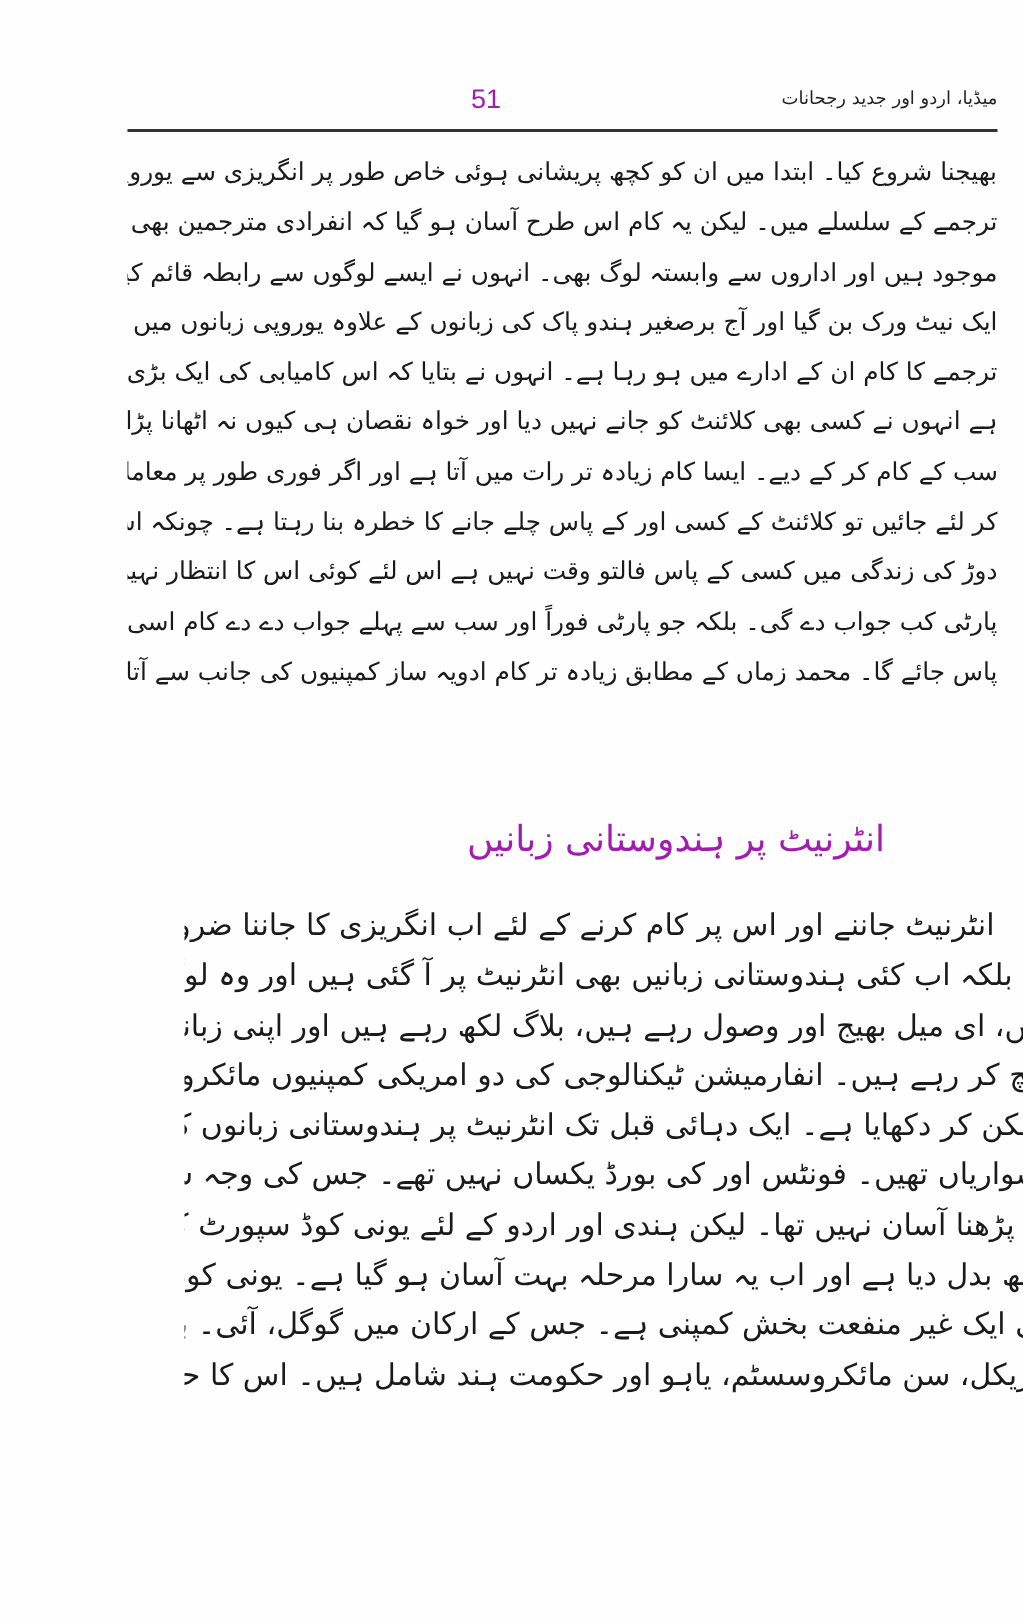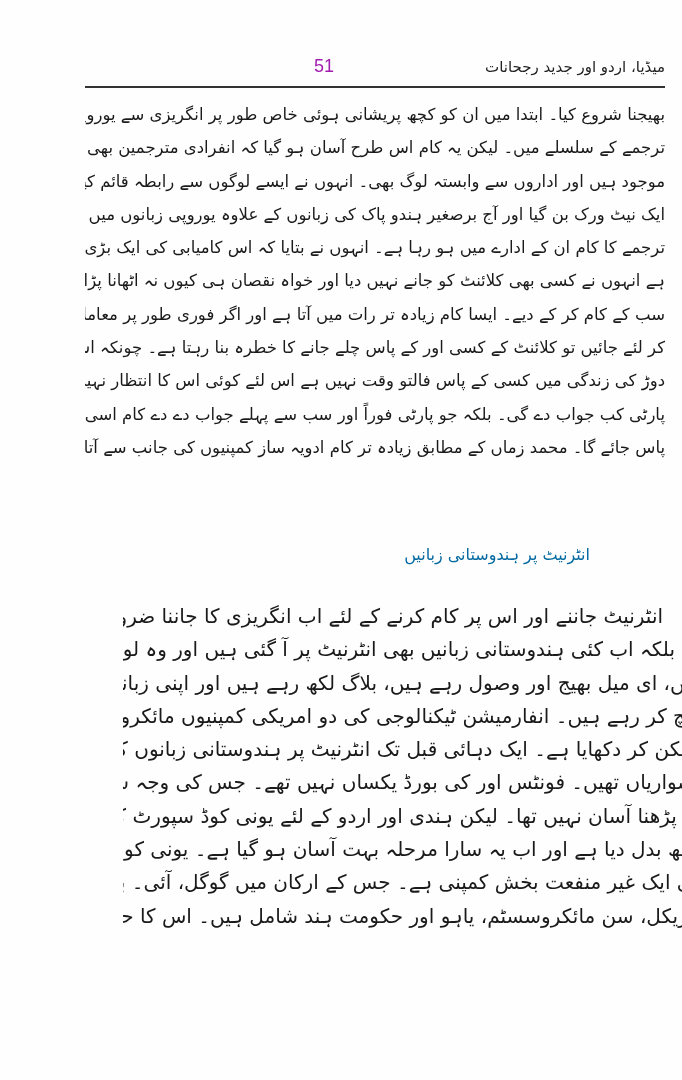--- a/index.html
+++ b/index.html
@@ -6,21 +6,21 @@
     body {
       width: 682px; height: 1080px; background: #ffffff; overflow: hidden;
       font-family: "DejaVu Sans", sans-serif; color: #1a1a1a;
     }
     .page { position: relative; width: 682px; height: 1080px; background: #fefefe; }
     .header {
       position: absolute; left: 85px; top: 58px; width: 580px; height: 24px;
     }
     .header-title {
       position: absolute; right: 0; top: 0; direction: rtl;
-      font-size: 15px; color: #222;
+      font-size: 12px; color: #222;
     }
     .page-number {
       position: absolute; left: 229px; top: -2px;
       font-family: "Liberation Sans", sans-serif; font-size: 18px; color: #a21caf;
     }
     .header-rule {
       position: absolute; left: 85px; top: 86px; width: 580px; height: 2px; background: #333;
     }
     .body-text {
       position: absolute; left: 85px; top: 98px; width: 580px;
@@ -28,21 +28,21 @@
       font-size: 16.5px; line-height: 33.3px;
     }
     .line {
       display: block; white-space: nowrap; overflow: hidden; height: 33.3px;
       text-align: justify; text-align-last: justify;
     }
     .line.last { text-align-last: right; }
     .line.indent { padding-right: 40px; }
     .heading {
       position: absolute; right: 92px; top: 545px; direction: rtl;
-      font-size: 16px; color: #0369a1;
+      font-size: 24px; color: #a21caf;
     }
     .body-text-2 {
       position: absolute; left: 85px; top: 600px; width: 580px;
       direction: rtl; font-size: 20px; line-height: 33.3px; margin-left: 38px;
     }
   </style>
 </head>
 <body>
 
 <div class="page">

